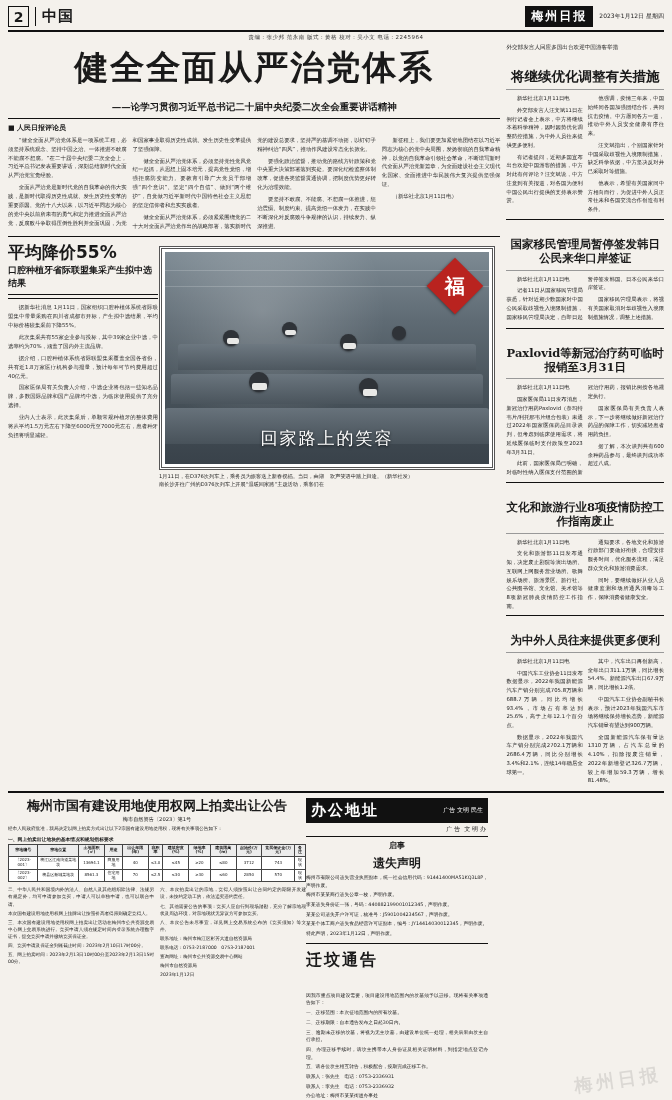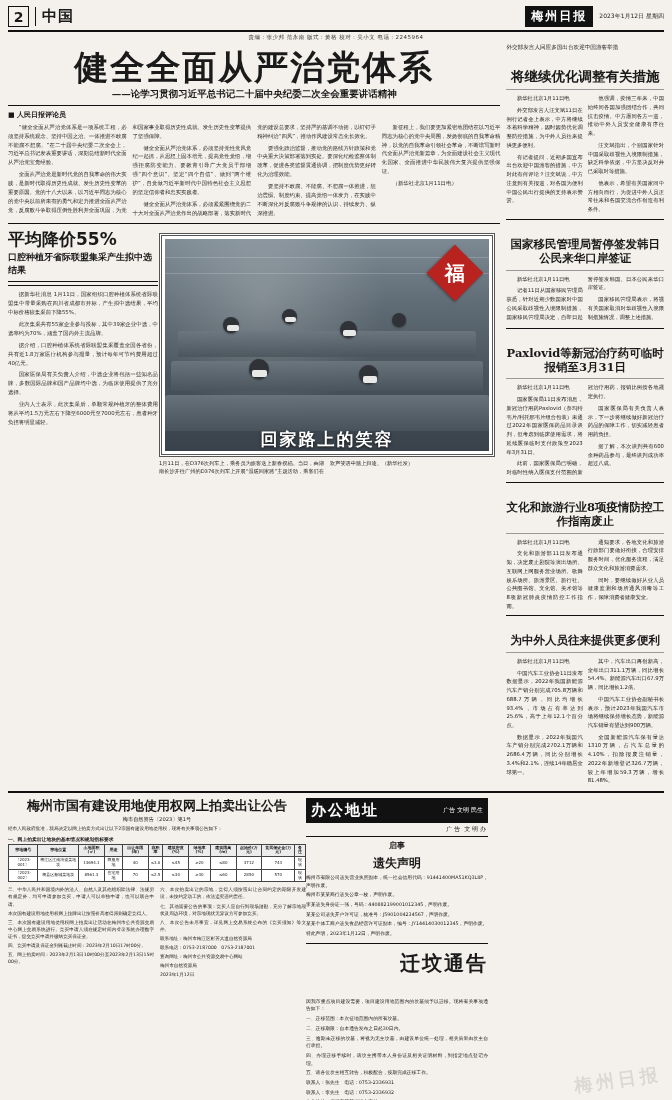--- a/index.html
+++ b/index.html
@@ -41,21 +41,21 @@
   .staffline{
     font-size:5.5px;color:#333;text-align:center;
     padding:2px 0 2px 0;letter-spacing:.5px;
   }
   
   .cols{display:flex;gap:6px;}
   .col-right{width:160px;}
   
   .headline{
     font-size:34px;font-weight:bold;letter-spacing:2px;
-    text-align:center;line-height:1.08;margin:6px 0 2px 0;
+    text-align:center;line-height:1.08;margin:6px 0 15px 0;
     font-family:"DejaVu Serif","Liberation Serif",serif;
   }
   .subhead{
     font-size:9.5px;font-weight:bold;text-align:center;
     border-bottom:1px solid #111;padding-bottom:4px;margin-bottom:4px;
   }
   .byline{font-size:7px;font-weight:bold;margin:3px 0;}
   .newsbody{
     font-size:5.4px;line-height:1.65;text-align:justify;
     color:#2a2a2a;
@@ -99,22 +99,22 @@
   }
   .photo .mask{position:absolute;background:#e8e8e6;border-radius:2px;}
   .fu{
     position:absolute;right:14px;top:14px;width:40px;height:40px;
     background:#b9231f;transform:rotate(45deg);
     display:flex;align-items:center;justify-content:center;
     box-shadow:0 1px 3px rgba(0,0,0,.45);
   }
   .fu span{transform:rotate(-45deg);color:#fff;font-size:20px;font-weight:bold;}
   .photo-caption-overlay{
-    position:absolute;left:0;right:0;bottom:0;text-align:center;
-    color:#fff;font-size:17px;font-weight:bold;letter-spacing:2px;
+    position:absolute;left:0;right:0;bottom:14px;text-align:center;
+    color:#fff;font-size:17px;font-weight:normal;letter-spacing:2px;
     text-shadow:0 1px 3px rgba(0,0,0,.8);
   }
   .photo-cap{font-size:5.2px;line-height:1.5;margin-top:3px;text-align:justify;column-count:2;column-gap:6px;}
   
   .pricehead{font-size:17px;font-weight:bold;line-height:1.2;}
   .pricesub{font-size:9px;font-weight:bold;margin-top:2px;}
   
   .bottom{margin-top:6px;border-top:2px solid #111;padding-top:5px;display:flex;}
   .notice{width:298px;}
   .notice-title{font-size:13px;font-weight:bold;text-align:center;line-height:1.2;}
@@ -130,21 +130,21 @@
     background:#111;color:#fff;display:flex;align-items:center;justify-content:space-between;
     padding:3px 5px;
   }
   .class-banner .big{font-size:15px;font-weight:bold;letter-spacing:2px;}
   .class-banner .small{font-size:6px;}
   .class-sub{display:flex;gap:4px;font-size:6px;justify-content:flex-end;padding:2px 2px;border-bottom:1px solid #111;}
   .ad-title{font-size:12px;font-weight:bold;text-align:center;margin:4px 0 2px;}
   .ad-head{font-size:8px;font-weight:bold;text-align:center;margin:3px 0 2px;}
   .ad-body{font-size:4.8px;line-height:1.6;text-align:justify;}
   .ad-body p{margin:0 0 2px 0;}
-  .ad-big-title{font-size:20px;font-weight:bold;text-align:right;letter-spacing:2px;margin:6px 0 21px;}
+  .ad-big-title{font-size:16px;font-weight:bold;text-align:left;letter-spacing:2px;margin:6px 0 21px;}
   .sign{text-align:right;font-size:4.8px;margin-top:3px;}
   
   .rcol-body{font-size:5.3px;line-height:1.65;text-align:justify;}
   .rcol-body p{margin:0 0 3px 0;text-indent:2em;}
   .wm{
     position:absolute;right:10px;bottom:8px;
     font-size:18px;color:rgba(0,0,0,.10);font-weight:bold;letter-spacing:4px;
     transform:rotate(-8deg);
   }
   .ornament{height:3px;border-top:1px solid #111;border-bottom:1px solid #111;margin:4px 0;}

